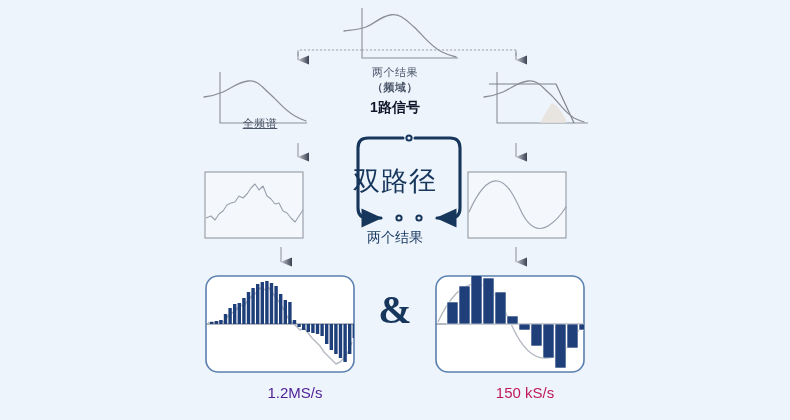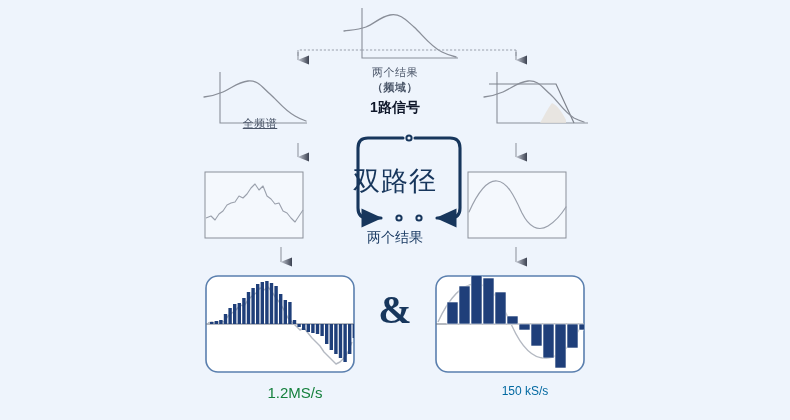--- a/index.html
+++ b/index.html
@@ -35,22 +35,22 @@
   #label-dual-path{
     left:340px;top:163px;width:110px;
     font-size:27px;font-weight:normal;color:#17365c;letter-spacing:1px;
   }
   #label-amp{
     left:373px;top:288px;width:44px;
     font-size:40px;font-weight:bold;color:#17365c;
     font-family:"Liberation Serif","DejaVu Serif",serif;
     line-height:44px;
   }
-  #label-rate-left{left:225px;top:384px;width:140px;font-size:15px;color:#15803d;}
-  #label-rate-right{left:455px;top:384px;width:140px;font-size:12px;color:#0369a1;}
+  #label-rate-left{left:225px;top:384px;width:140px;font-size:15px;color:#4c1d95;}
+  #label-rate-right{left:455px;top:384px;width:140px;font-size:15px;color:#be185d;}
 </style>
 </head>
 <body>
 
 <div id="stage">
 
   <svg id="svgroot" viewBox="0 0 790 420">
     <defs>
       <linearGradient id="arrHead" x1="0" y1="0" x2="0" y2="1">
         <stop offset="0%" stop-color="#3b4150"></stop>

